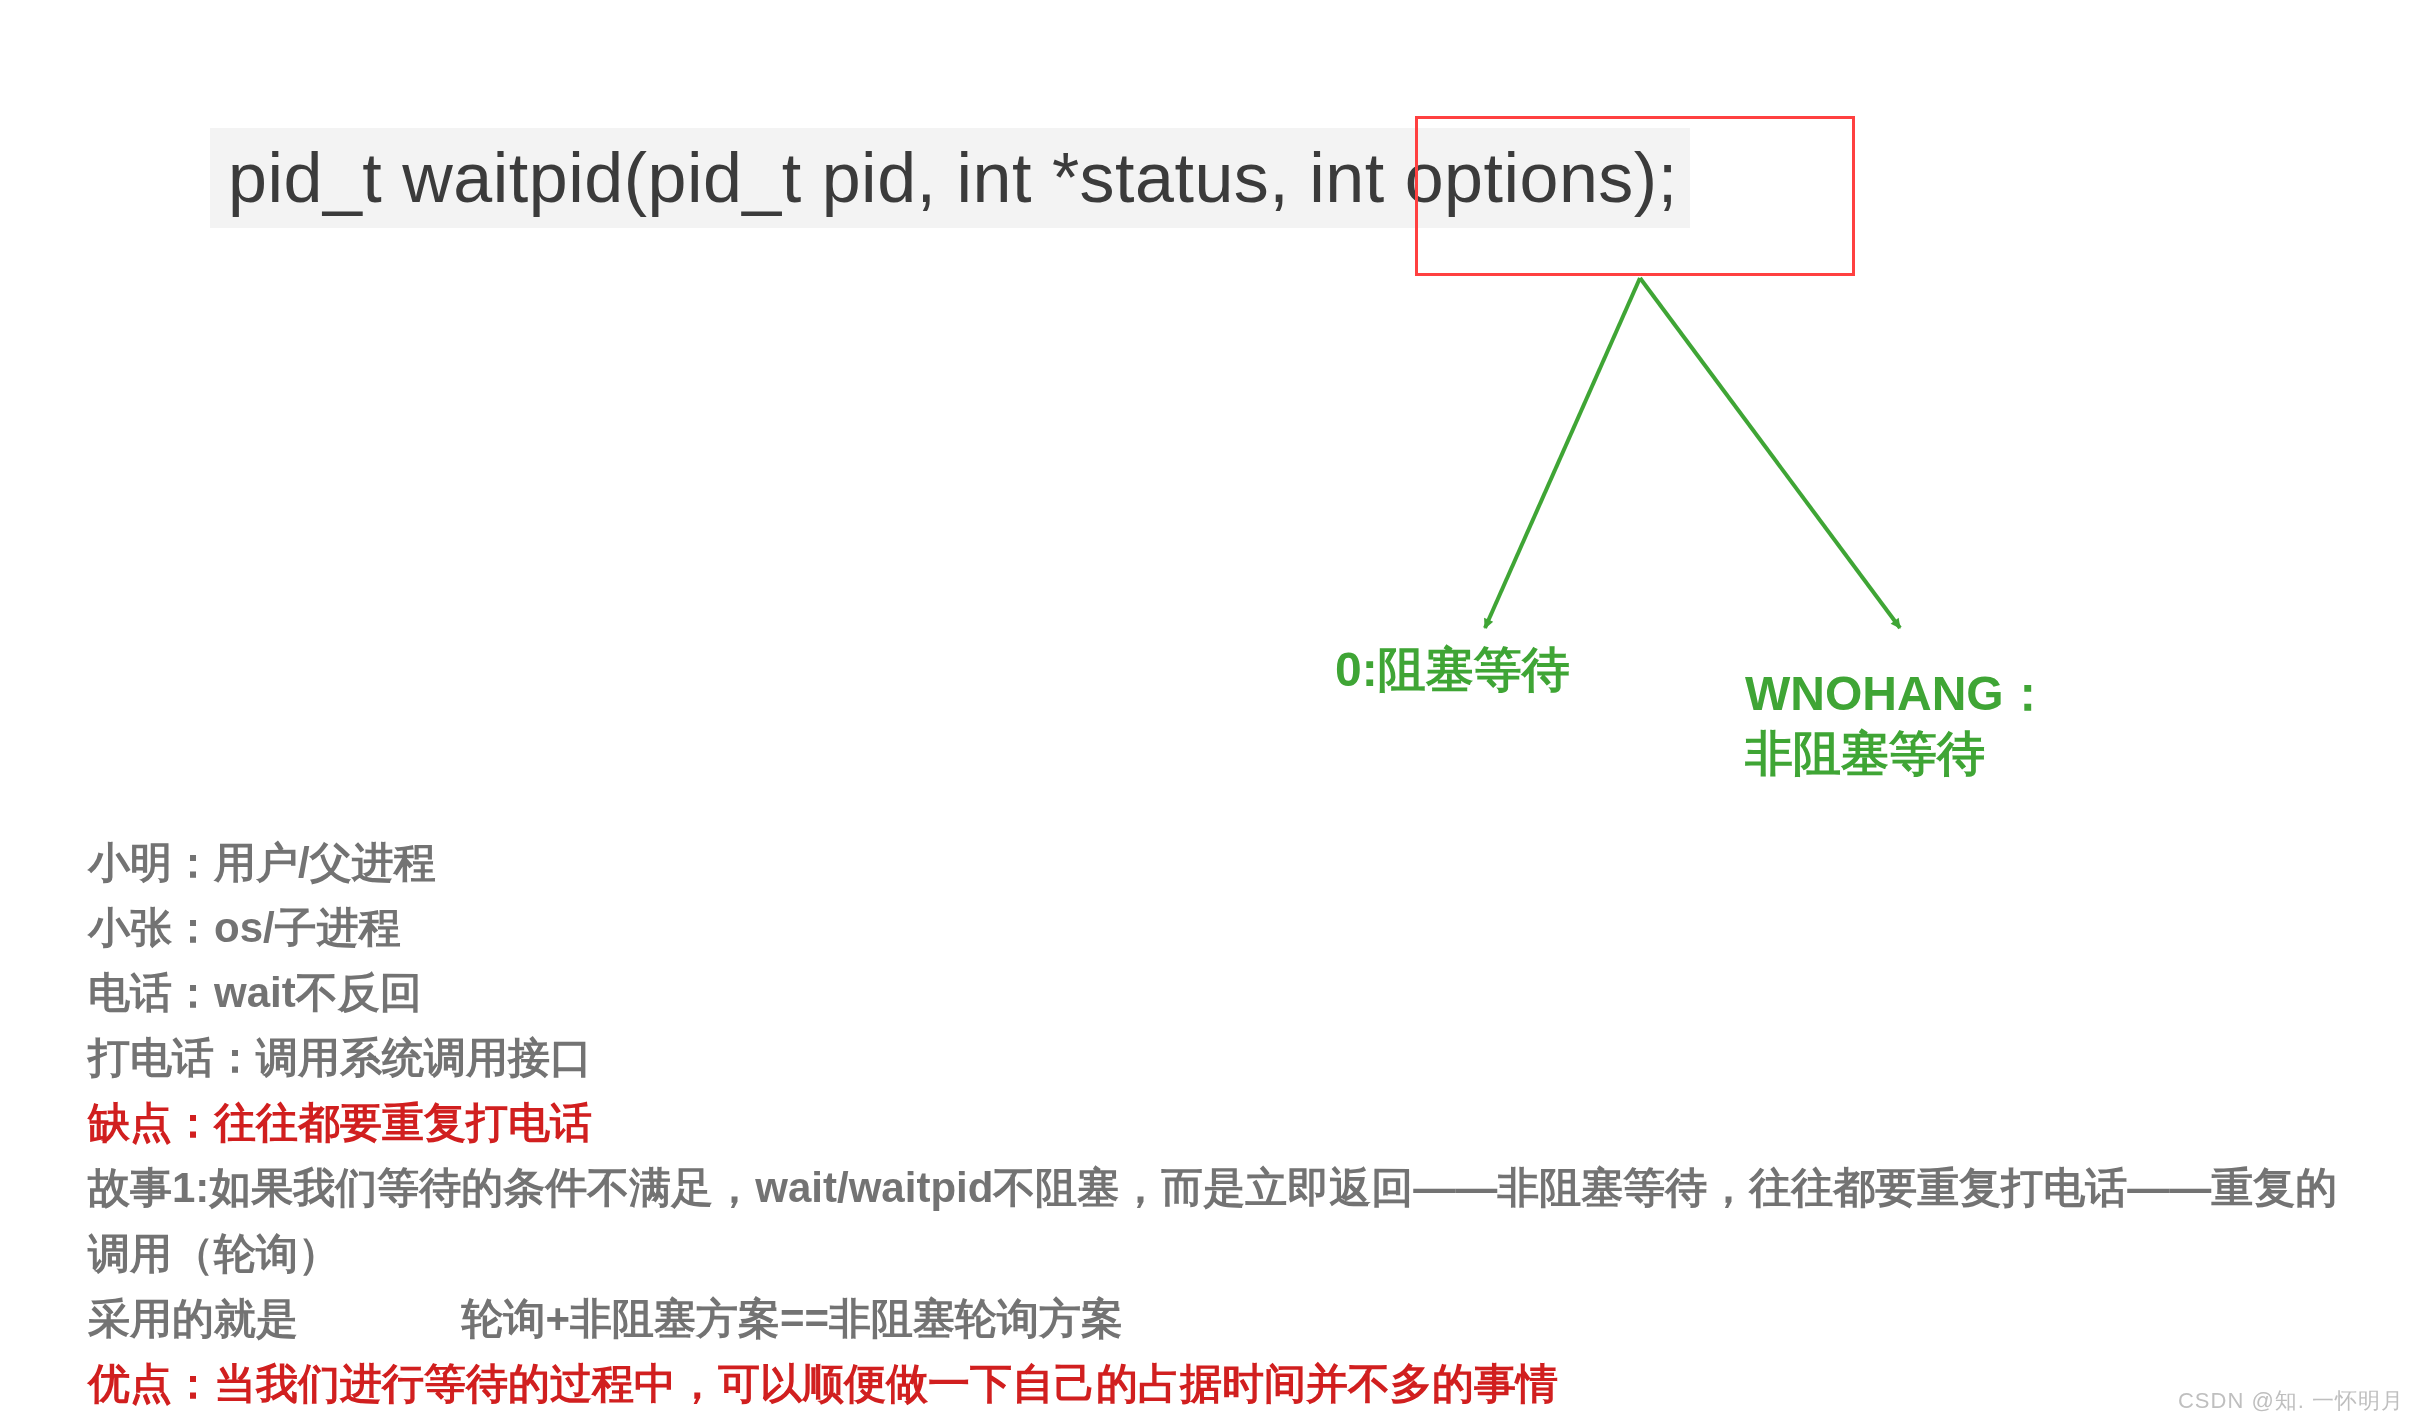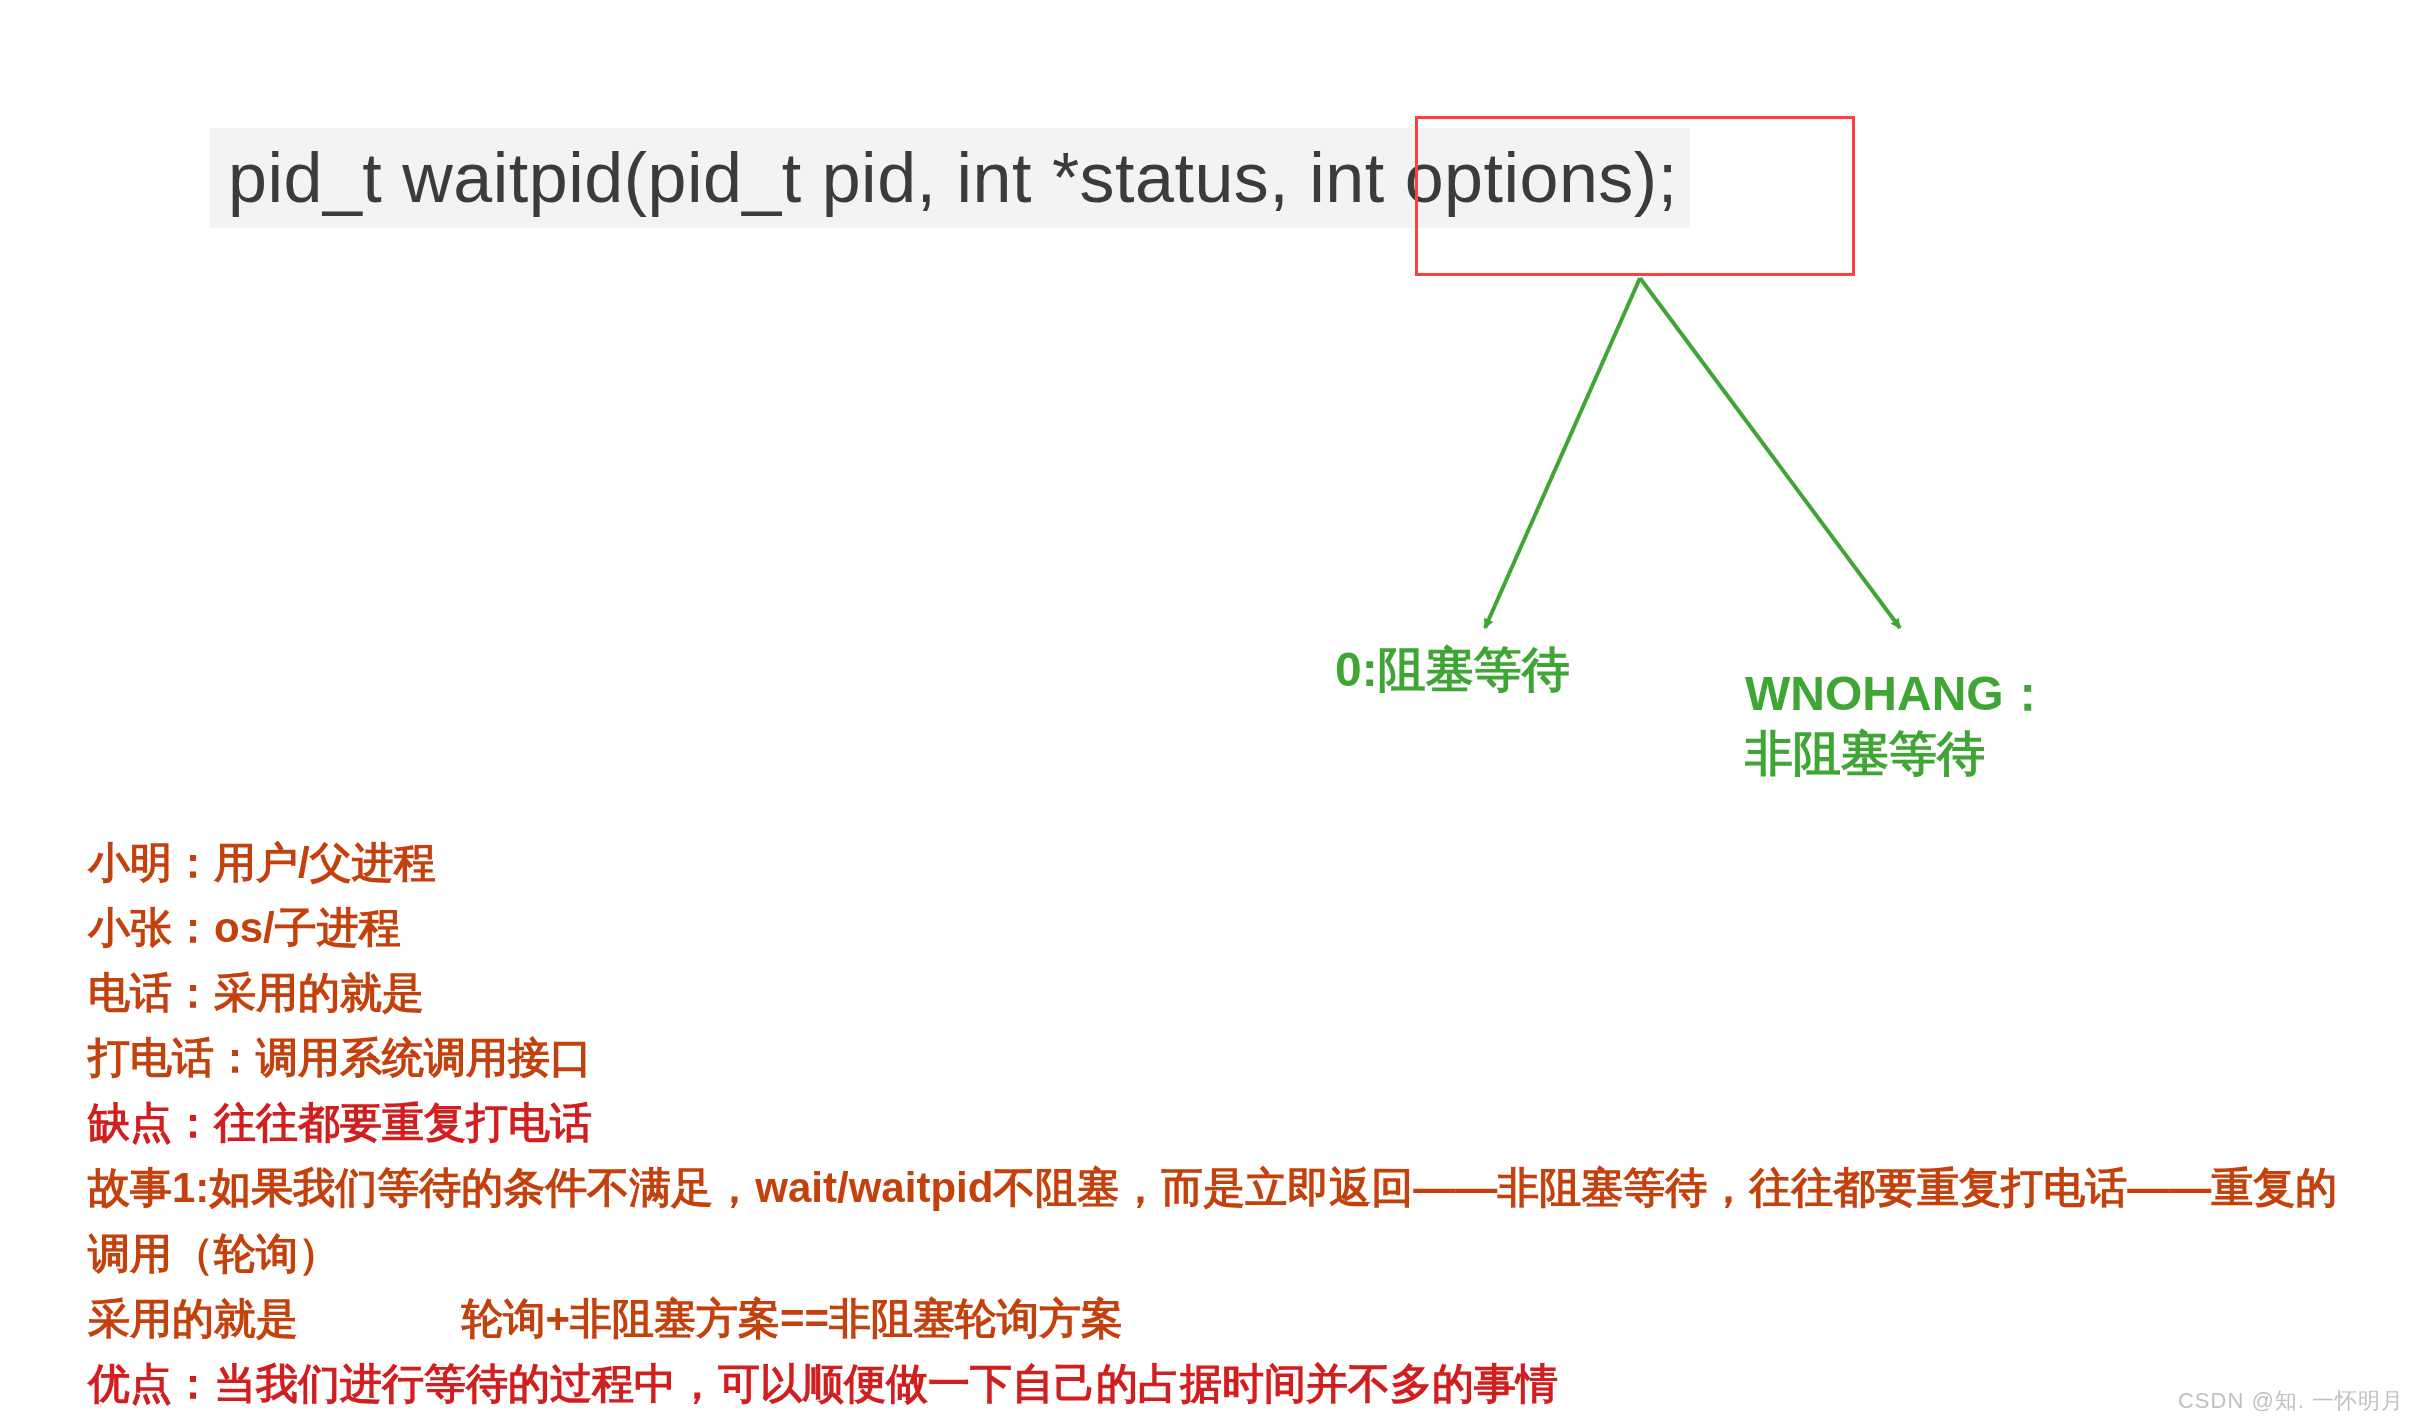--- a/index.html
+++ b/index.html
@@ -57,21 +57,21 @@
   .label-wnohang { top: 640px; left: 1745px; margin-top: 24px; }
   .notes {
     position: absolute;
     top: 830px;
     left: 88px;
     right: 60px;
     font-size: 42px;
     font-weight: 700;
     line-height: 1.55;
   }
-  .purple { color: #c2410c; }
+  .purple { color: #737373; }
   .red { color: #d11f1f; }
   .watermark {
     position: absolute;
     bottom: 6px;
     right: 6px;
     font-size: 22px;
     color: #bfbfbf;
     letter-spacing: 1px;
     font-weight: 400;
   }
@@ -98,21 +98,21 @@
 
 <div class="green-label label-0">0:阻塞等待</div>
 <div class="green-label label-wnohang">
   <span>WNOHANG：</span><br>
   <span>非阻塞等待</span>
 </div>
 
 <div class="notes">
   <div class="purple">小明：用户/父进程</div>
   <div class="purple">小张：os/子进程</div>
-  <div class="purple">电话：采用的就是</div>
+  <div class="purple">电话：wait不反回</div>
   <div class="purple">打电话：调用系统调用接口</div>
   <div class="red">缺点：往往都要重复打电话</div>
   <div class="purple">故事1:如果我们等待的条件不满足，wait/waitpid不阻塞，而是立即返回——非阻塞等待，往往都要重复打电话——重复的调用（轮询）</div>
   <div class="purple">
     <span>采用的就是</span>&nbsp;&nbsp;&nbsp;&nbsp;&nbsp;&nbsp;&nbsp;&nbsp;&nbsp;&nbsp;&nbsp;&nbsp;&nbsp;&nbsp;<span>轮询+非阻塞方案==非阻塞轮询方案</span>
   </div>
   <div class="red">优点：当我们进行等待的过程中，可以顺便做一下自己的占据时间并不多的事情</div>
 </div>
 
 <div class="watermark">CSDN @知. 一怀明月</div>

